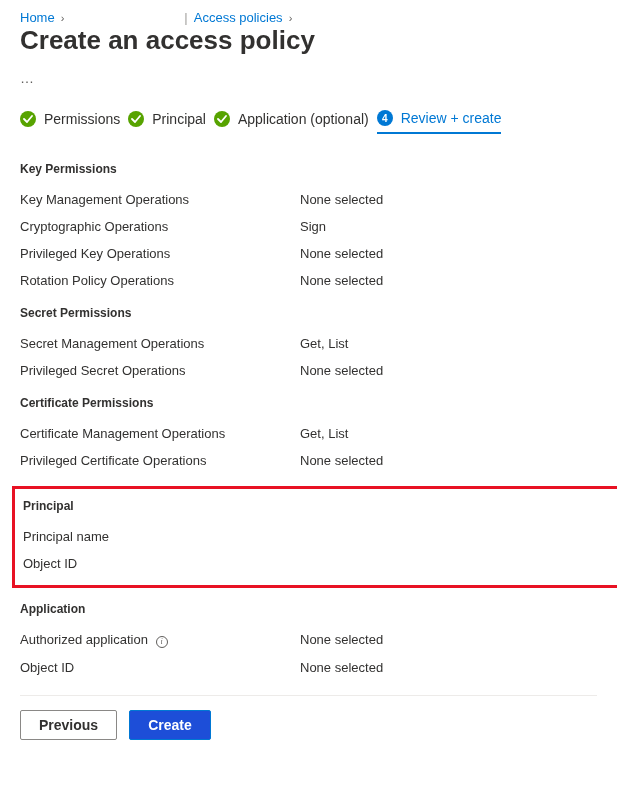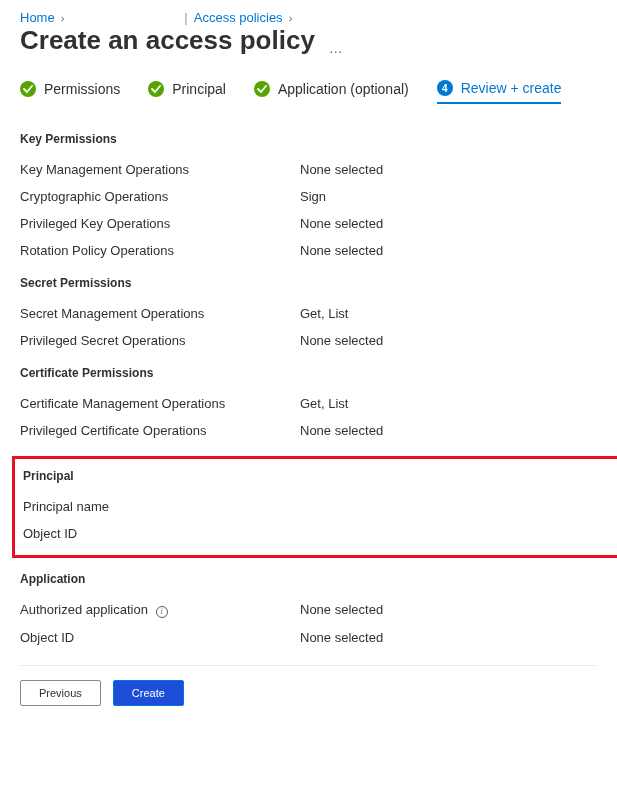--- a/index.html
+++ b/index.html
@@ -34,39 +34,40 @@
       margin: 0 2px;
     }
     .breadcrumb-divider {
       color: #a19f9d;
       margin-left: 114px;
       margin-right: 2px;
     }
     
     .page-title-row {
       display: flex;
-      align-items: flex-end;
+      align-items: flex-start;
       gap: 14px;
       margin-bottom: 24px;
+      flex-direction: column;
     }
     .page-title {
       font-size: 26px;
       font-weight: 600;
       color: #323130;
     }
     .ellipsis {
       color: #605e5c;
       font-size: 14px;
       cursor: pointer;
       letter-spacing: 1px;
     }
     
     .steps {
       display: flex;
-      gap: 28px;
+      gap: 8px;
       border-bottom: none;
       margin-bottom: 28px;
     }
     .step {
       display: flex;
       align-items: center;
       gap: 8px;
       padding-bottom: 6px;
       cursor: pointer;
       color: #323130;
@@ -144,24 +145,25 @@
     
     .footer {
       border-top: 1px solid #edebe9;
       padding-top: 14px;
       margin-top: 20px;
       display: flex;
       gap: 12px;
     }
     .btn {
       padding: 6px 18px;
-      font-size: 11px;
+      font-size: 14px;
       border-radius: 2px;
       cursor: pointer;
       font-family: inherit;
+      font-weight: bold;
     }
     .btn-default {
       background: #ffffff;
       border: 1px solid #8a8886;
       color: #323130;
     }
     .btn-primary {
       background: #1d4ed8;
       border: 1px solid #0078d4;
       color: #ffffff;

